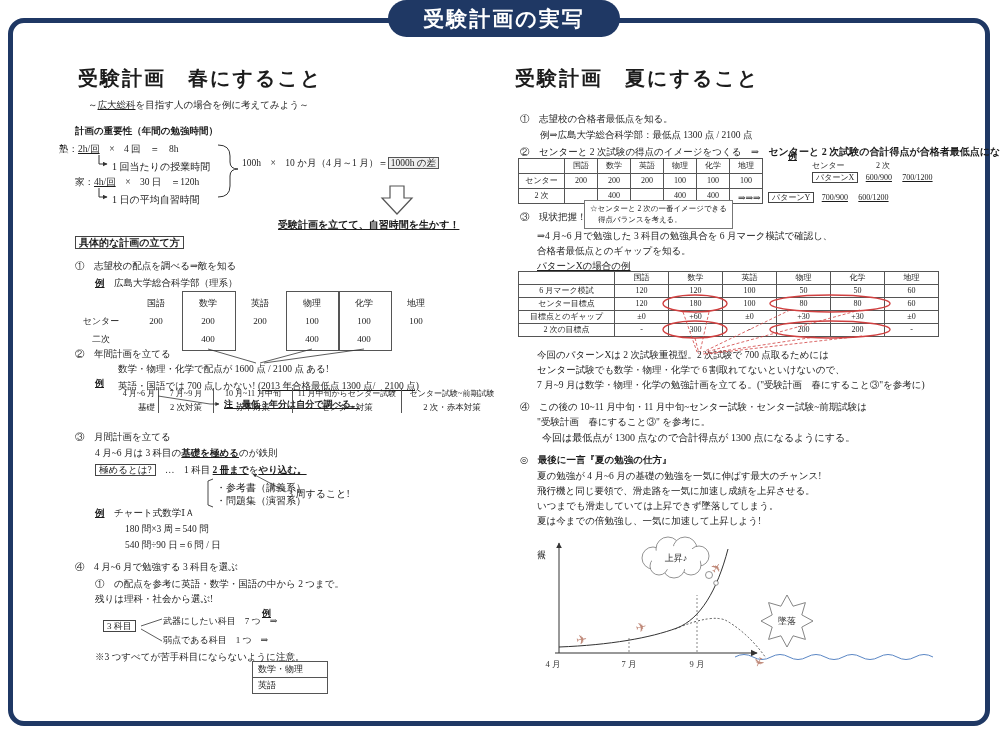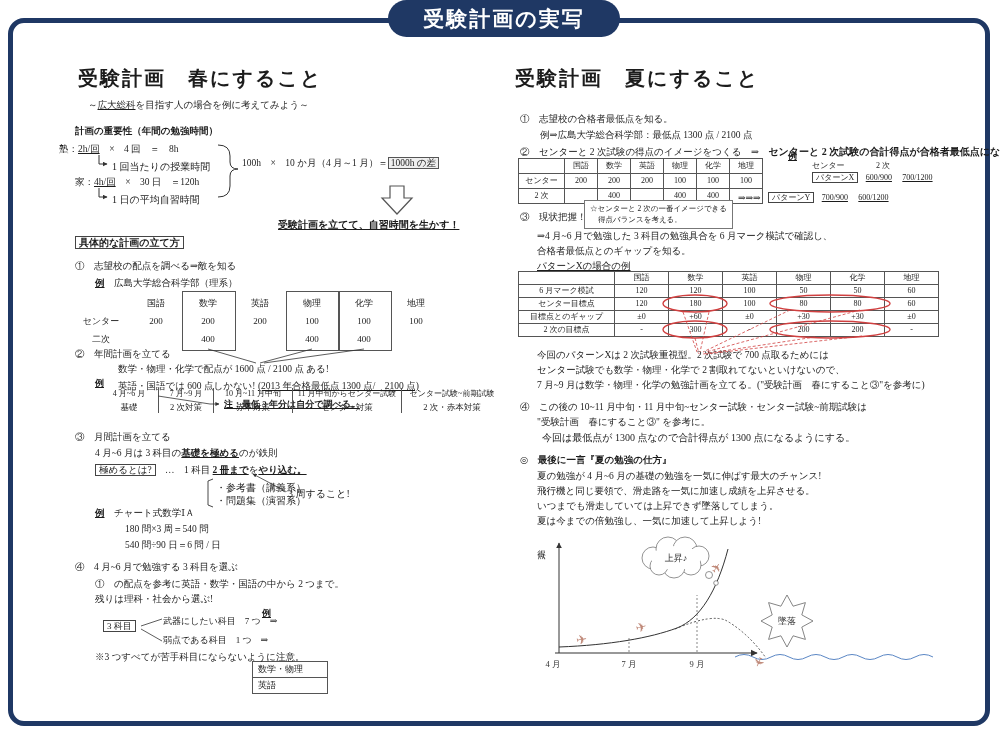--- a/index.html
+++ b/index.html
@@ -17,21 +17,21 @@
   .gbox{background:#efefef;border:1px solid #555;padding:0 2px;}
   .cellbox{position:absolute;border:1px solid #555;}
   table{border-collapse:collapse;}
   .plain td,.plain th{border:none;text-align:center;font-weight:normal;font-size:9px;padding:0;}
   .plain td{height:18px}.plain th{height:18px}
   .tbl td,.tbl th{border:1px solid #555;text-align:center;font-weight:normal;padding:0 1px;}
   .tblA{font-size:8px}.tblA td,.tblA th{height:14px}
   .tblB{font-size:8px}.tblB td,.tblB th{height:12px}
   .tl{display:flex;}
   .tl .c{border-left:1px solid #555;text-align:center;padding:1px 3px;}
-  .tl .c:first-child{border-left:none;}
+  .tl .c:first-child{border-left:none;text-align:right;}
   .tl .p{font-size:8px}.tl .t{font-size:8.5px;margin-top:3px}
   .notebox{position:absolute;border:1px solid #777;background:#fff;padding:2px 5px;font-size:7.5px;line-height:1.5;z-index:3;white-space:nowrap;}
   .resbox{position:absolute;border:1px solid #555;width:74px;}
   .resbox div{padding:1px 5px;font-size:9px;white-space:nowrap;}
   .resbox div + div{border-top:1px solid #555;}
   svg.overlay{position:absolute;left:0;top:0;z-index:4;pointer-events:none;}
   .chartwrap{position:absolute;left:525px;top:533px;width:440px;height:165px;}
 </style>
 </head>
 <body>
@@ -110,21 +110,21 @@
       <td></td>
     </tr>
   </tbody>
     </table>
   <div class="cellbox" style="left:182px;top:291px;width:52px;height:58px;"></div>
   <div class="cellbox" style="left:286px;top:291px;width:52px;height:58px;"></div>
   <div class="cellbox" style="left:338px;top:291px;width:52px;height:58px;"></div>
 
   <div class="a" style="left:118px;top:364px;">数学・物理・化学で配点が 1600 点 / 2100 点 ある!</div>
   <div class="a" style="left:118px;top:381px;">
-    <span>英語・国語では 600 点しかない! </span><span class="u">(2013 年合格最低点 1300 点/　2100 点)</span>
+    <span>英語・国語では 700 点しかない! </span><span class="u">(2013 年合格最低点 1300 点/　2100 点)</span>
   </div>
   <div class="a bu f9" style="left:224px;top:399px;">注：最低 3 年分は自分で調べる。</div>
 
   <div class="a" style="left:75px;top:349px; left:75px; top:349px;">②　年間計画を立てる</div>
   <div class="a bu f9" style="left:95px;top:378px;">例</div>
   <div class="a tl" style="left:100px;top:388px;">
     <div class="c" style="width:52px">
         <div class="p">4 月~6 月</div>
         <div class="t">基礎</div>
       </div>
@@ -303,21 +303,21 @@
       <td>300</td>
       <td>-</td>
       <td>200</td>
       <td>200</td>
       <td>-</td>
     </tr>
   </tbody>
     </table>
 
   <div class="a" style="left:537px;top:350px;">今回のパターンXは 2 次試験重視型。2 次試験で 700 点取るためには</div>
-  <div class="a" style="left:537px;top:365px;">センター試験でも数学・物理・化学で 2 割取れてないといけないので、</div>
+  <div class="a" style="left:537px;top:365px;">センター試験でも数学・物理・化学で 6 割取れてないといけないので、</div>
   <div class="a" style="left:537px;top:380px;">7 月~9 月は数学・物理・化学の勉強計画を立てる。("受験計画　春にすること③"を参考に)</div>
 
   <div class="a" style="left:520px;top:402px;">④　この後の 10~11 月中旬・11 月中旬~センター試験・センター試験~前期試験は</div>
   <div class="a" style="left:537px;top:417px;">"受験計画　春にすること③" を参考に。</div>
   <div class="a f7" style="left:542px;top:432px;">今回は最低点が 1300 点なので合計得点が 1300 点になるようにする。</div>
 
   <div class="a b" style="left:520px;top:455px;">◎　最後に一言『夏の勉強の仕方』</div>
   <div class="a" style="left:537px;top:471px;">夏の勉強が 4 月~6 月の基礎の勉強を一気に伸ばす最大のチャンス!</div>
   <div class="a" style="left:537px;top:486px;">飛行機と同じ要領で、滑走路を一気に加速し成績を上昇させる。</div>
   <div class="a" style="left:537px;top:501px;">いつまでも滑走していては上昇できず墜落してしまう。</div>

